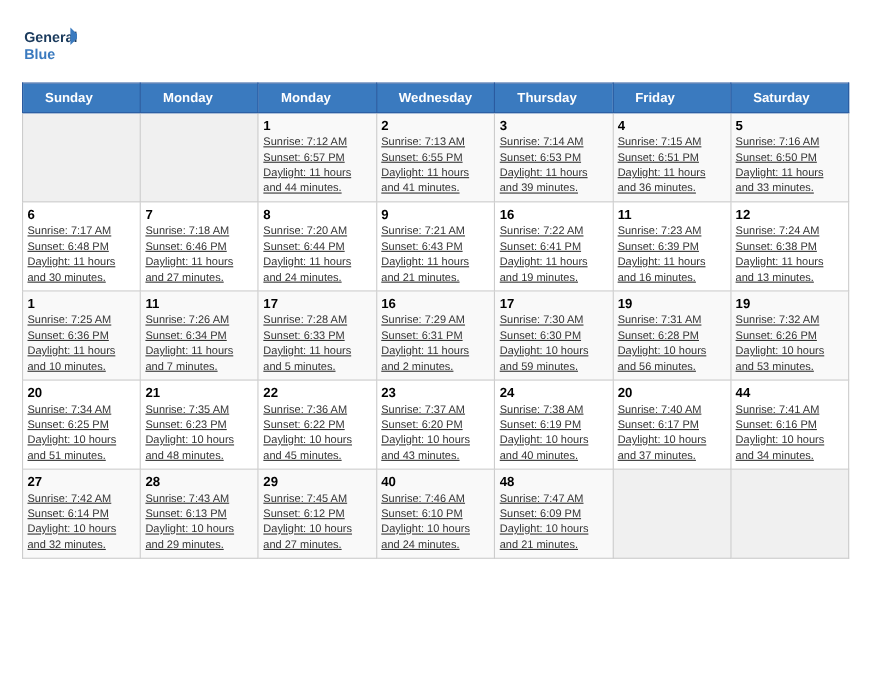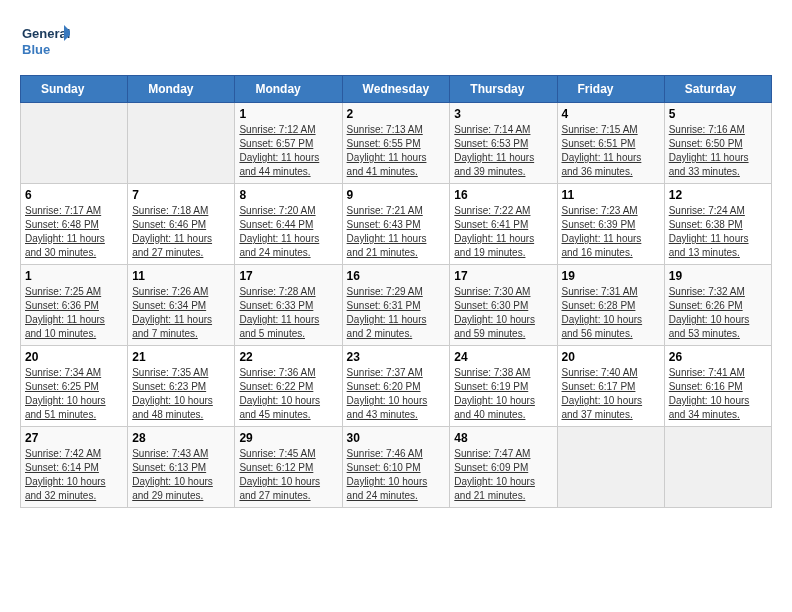--- a/index.html
+++ b/index.html
@@ -212,39 +212,39 @@
         </td>
         <td>
           <span class="day-number">24</span>
           <div class="day-info">Sunrise: 7:38 AM<br>Sunset: 6:19 PM<br>Daylight: 10 hours and 40 minutes.</div>
         </td>
         <td>
           <span class="day-number">20</span>
           <div class="day-info">Sunrise: 7:40 AM<br>Sunset: 6:17 PM<br>Daylight: 10 hours and 37 minutes.</div>
         </td>
         <td>
-          <span class="day-number">26</span>
+          <span class="day-number">44</span>
           <div class="day-info">Sunrise: 7:41 AM<br>Sunset: 6:16 PM<br>Daylight: 10 hours and 34 minutes.</div>
         </td>
       </tr>
       <tr>
         <td>
           <span class="day-number">27</span>
           <div class="day-info">Sunrise: 7:42 AM<br>Sunset: 6:14 PM<br>Daylight: 10 hours and 32 minutes.</div>
         </td>
         <td>
           <span class="day-number">28</span>
           <div class="day-info">Sunrise: 7:43 AM<br>Sunset: 6:13 PM<br>Daylight: 10 hours and 29 minutes.</div>
         </td>
         <td>
           <span class="day-number">29</span>
           <div class="day-info">Sunrise: 7:45 AM<br>Sunset: 6:12 PM<br>Daylight: 10 hours and 27 minutes.</div>
         </td>
         <td>
-          <span class="day-number">30</span>
+          <span class="day-number">40</span>
           <div class="day-info">Sunrise: 7:46 AM<br>Sunset: 6:10 PM<br>Daylight: 10 hours and 24 minutes.</div>
         </td>
         <td>
           <span class="day-number">48</span>
           <div class="day-info">Sunrise: 7:47 AM<br>Sunset: 6:09 PM<br>Daylight: 10 hours and 21 minutes.</div>
         </td>
         <td class="empty-cell"></td>
         <td class="empty-cell"></td>
       </tr>
     </tbody>

